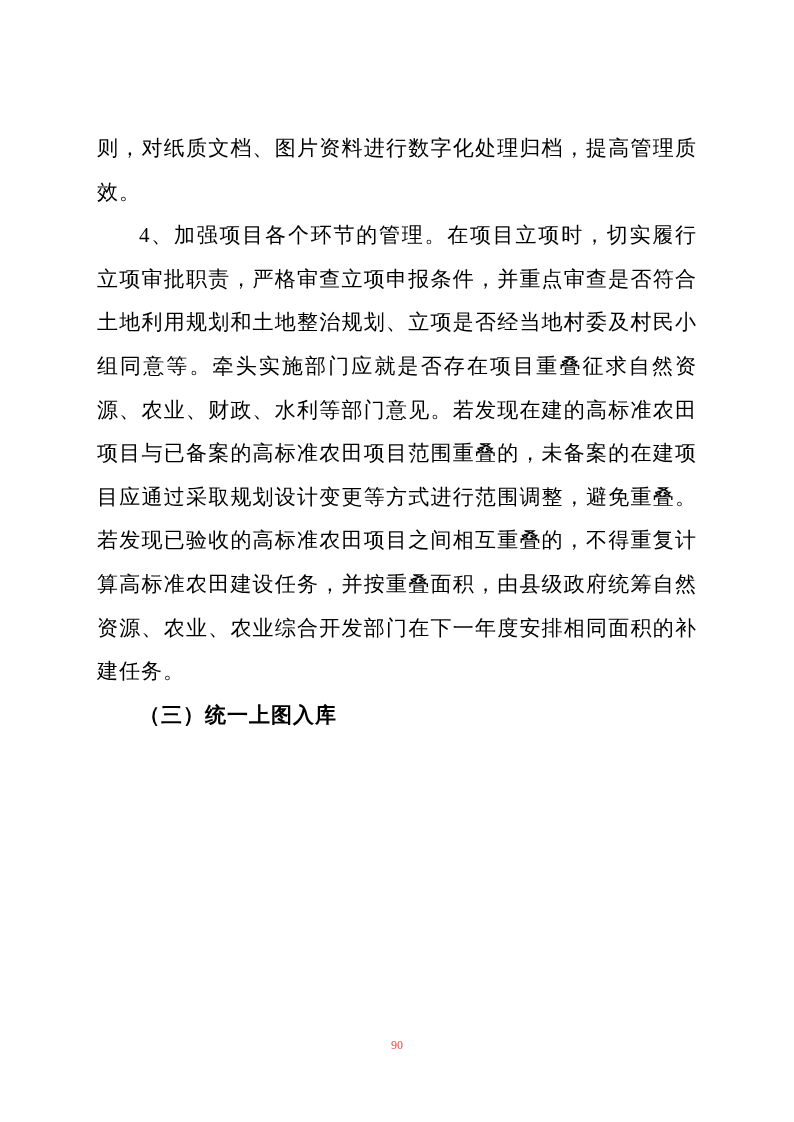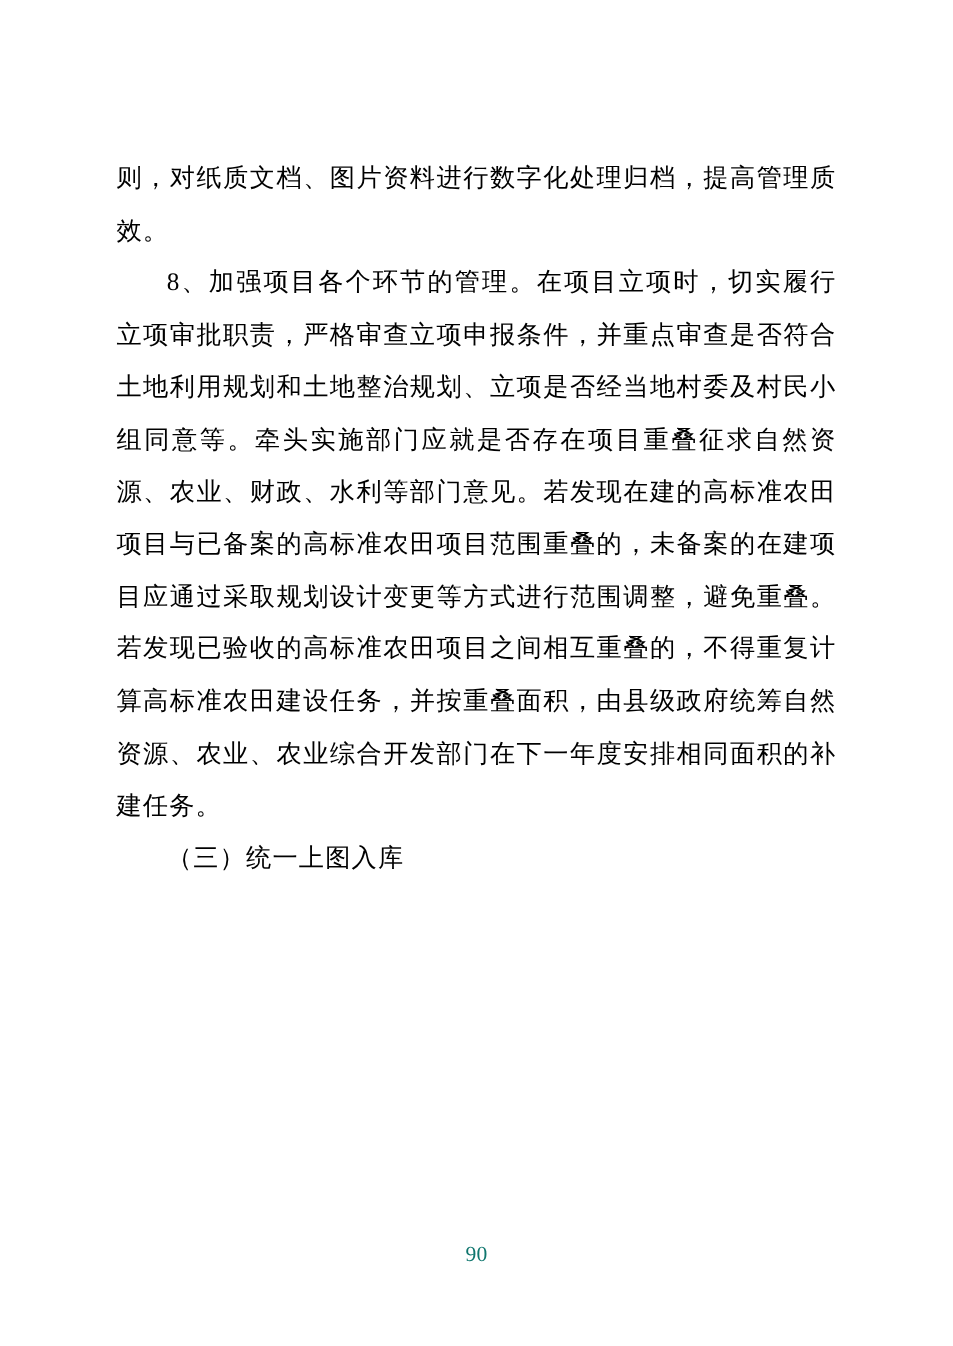--- a/index.html
+++ b/index.html
@@ -39,46 +39,46 @@
     line-height: 43.6px;
     letter-spacing: 1px;
     text-align: justify;
     text-justify: inter-character;
     word-break: break-all;
   }
   .para.indent {
     text-indent: 2em;
   }
   .para.heading {
-    font-weight: normal;
+    font-weight: bold;
     text-indent: 2em;
   }
 
   
   .page-number {
     position: absolute;
     left: 0;
     right: 0;
     top: 1036px;
     text-align: center;
-    font-size: 18px;
+    font-size: 12px;
     line-height: 18px;
-    color: #0f766e;
+    color: #ef4444;
   }
 </style>
 </head>
 <body>
 
 <div class="page">
 
   <div class="content">
 
     <p class="para">则，对纸质文档、图片资料进行数字化处理归档，提高管理质效。</p>
 
-    <p class="para indent">8、加强项目各个环节的管理。在项目立项时，切实履行立项审批职责，严格审查立项申报条件，并重点审查是否符合土地利用规划和土地整治规划、立项是否经当地村委及村民小组同意等。牵头实施部门应就是否存在项目重叠征求自然资源、农业、财政、水利等部门意见。若发现在建的高标准农田项目与已备案的高标准农田项目范围重叠的，未备案的在建项目应通过采取规划设计变更等方式进行范围调整，避免重叠。若发现已验收的高标准农田项目之间相互重叠的，不得重复计算高标准农田建设任务，并按重叠面积，由县级政府统筹自然资源、农业、农业综合开发部门在下一年度安排相同面积的补建任务。</p>
+    <p class="para indent">4、加强项目各个环节的管理。在项目立项时，切实履行立项审批职责，严格审查立项申报条件，并重点审查是否符合土地利用规划和土地整治规划、立项是否经当地村委及村民小组同意等。牵头实施部门应就是否存在项目重叠征求自然资源、农业、财政、水利等部门意见。若发现在建的高标准农田项目与已备案的高标准农田项目范围重叠的，未备案的在建项目应通过采取规划设计变更等方式进行范围调整，避免重叠。若发现已验收的高标准农田项目之间相互重叠的，不得重复计算高标准农田建设任务，并按重叠面积，由县级政府统筹自然资源、农业、农业综合开发部门在下一年度安排相同面积的补建任务。</p>
 
 
     <p class="para heading">（三）统一上图入库</p>
 
 
   </div>
 
   <div class="page-number">90</div>
 
 </div>

